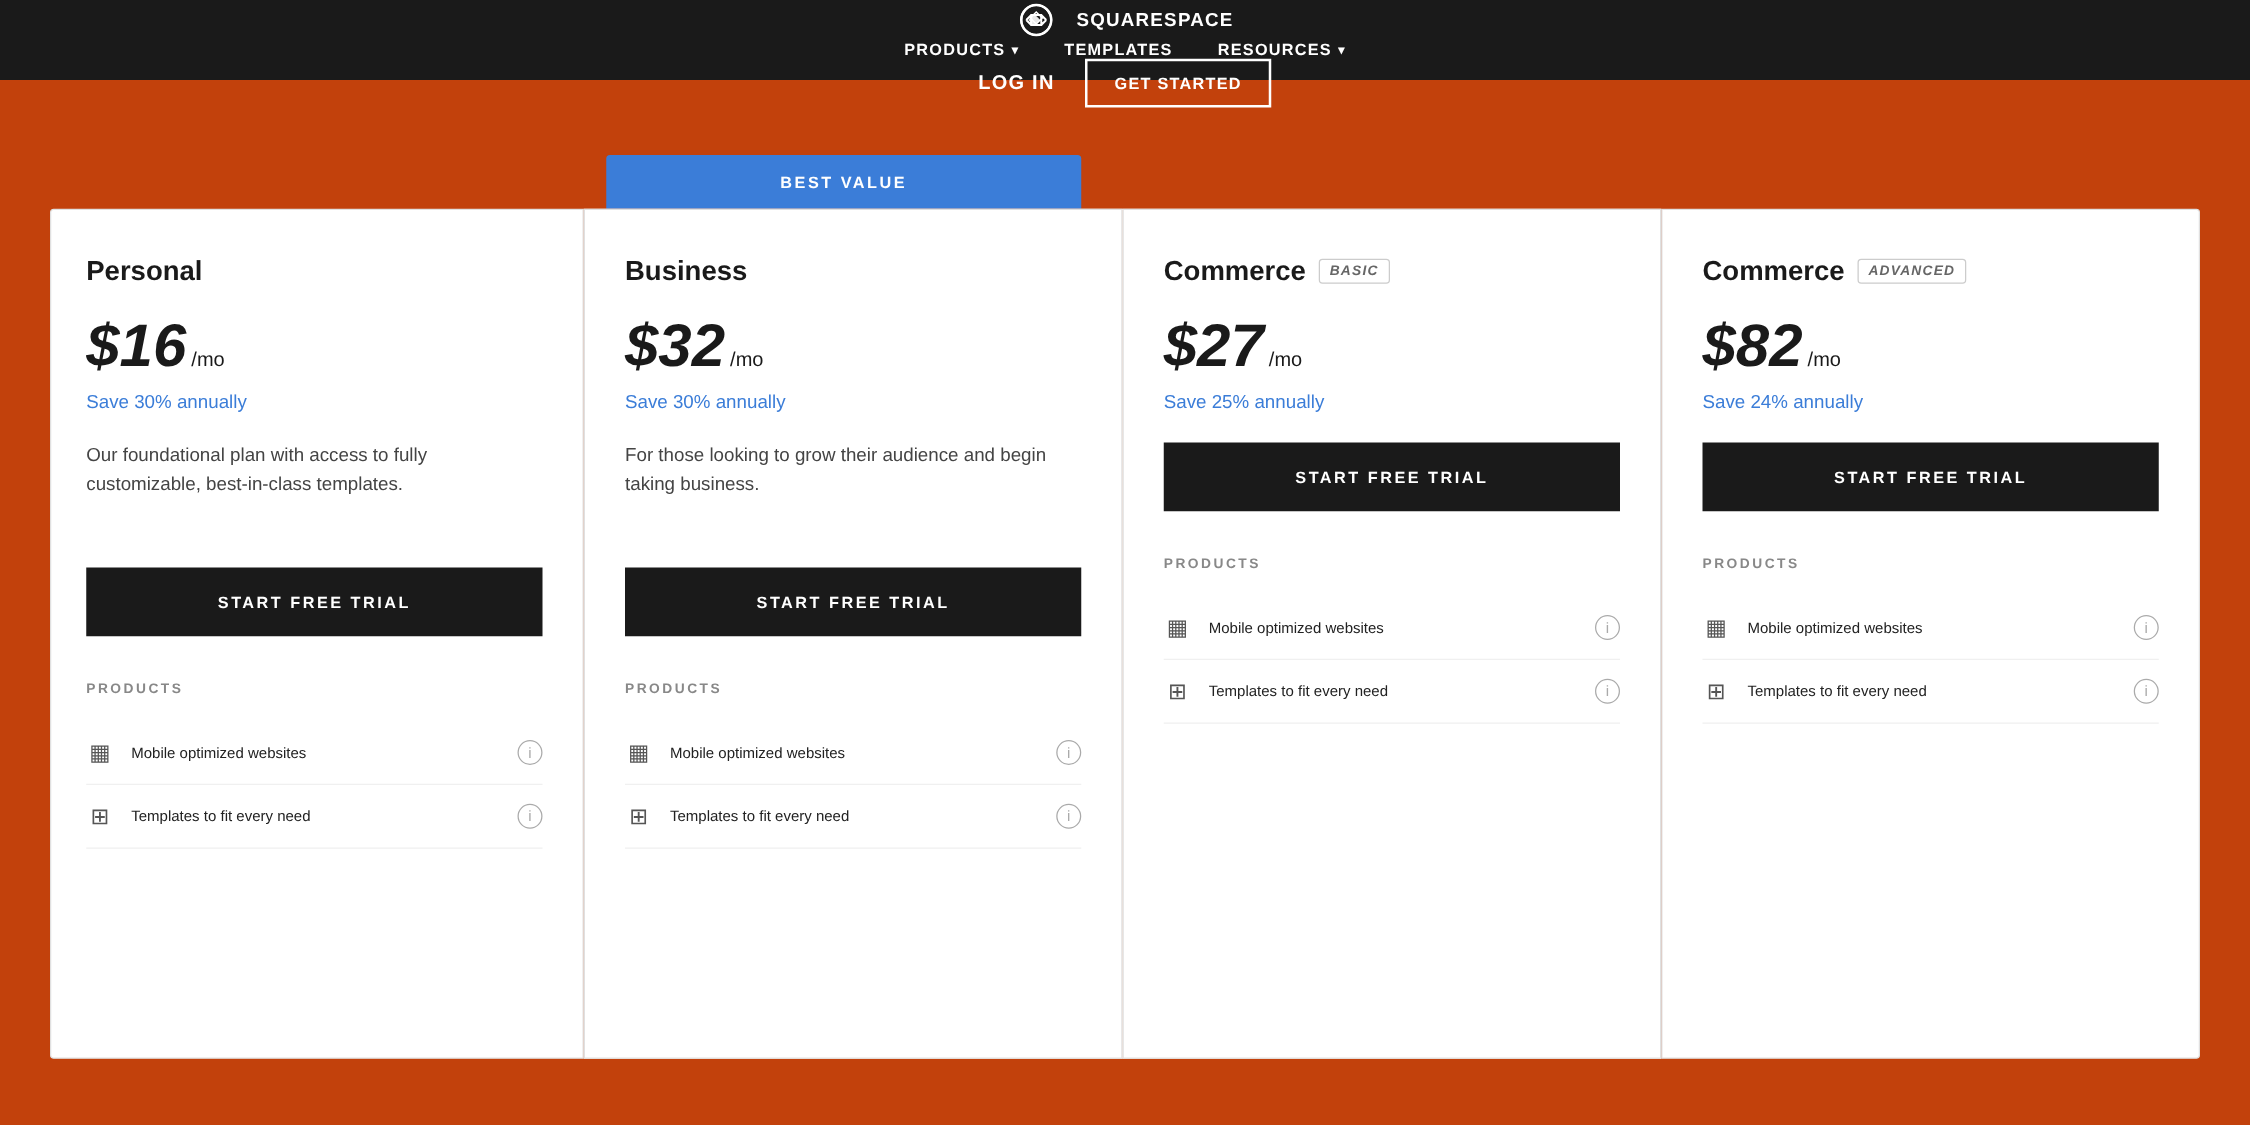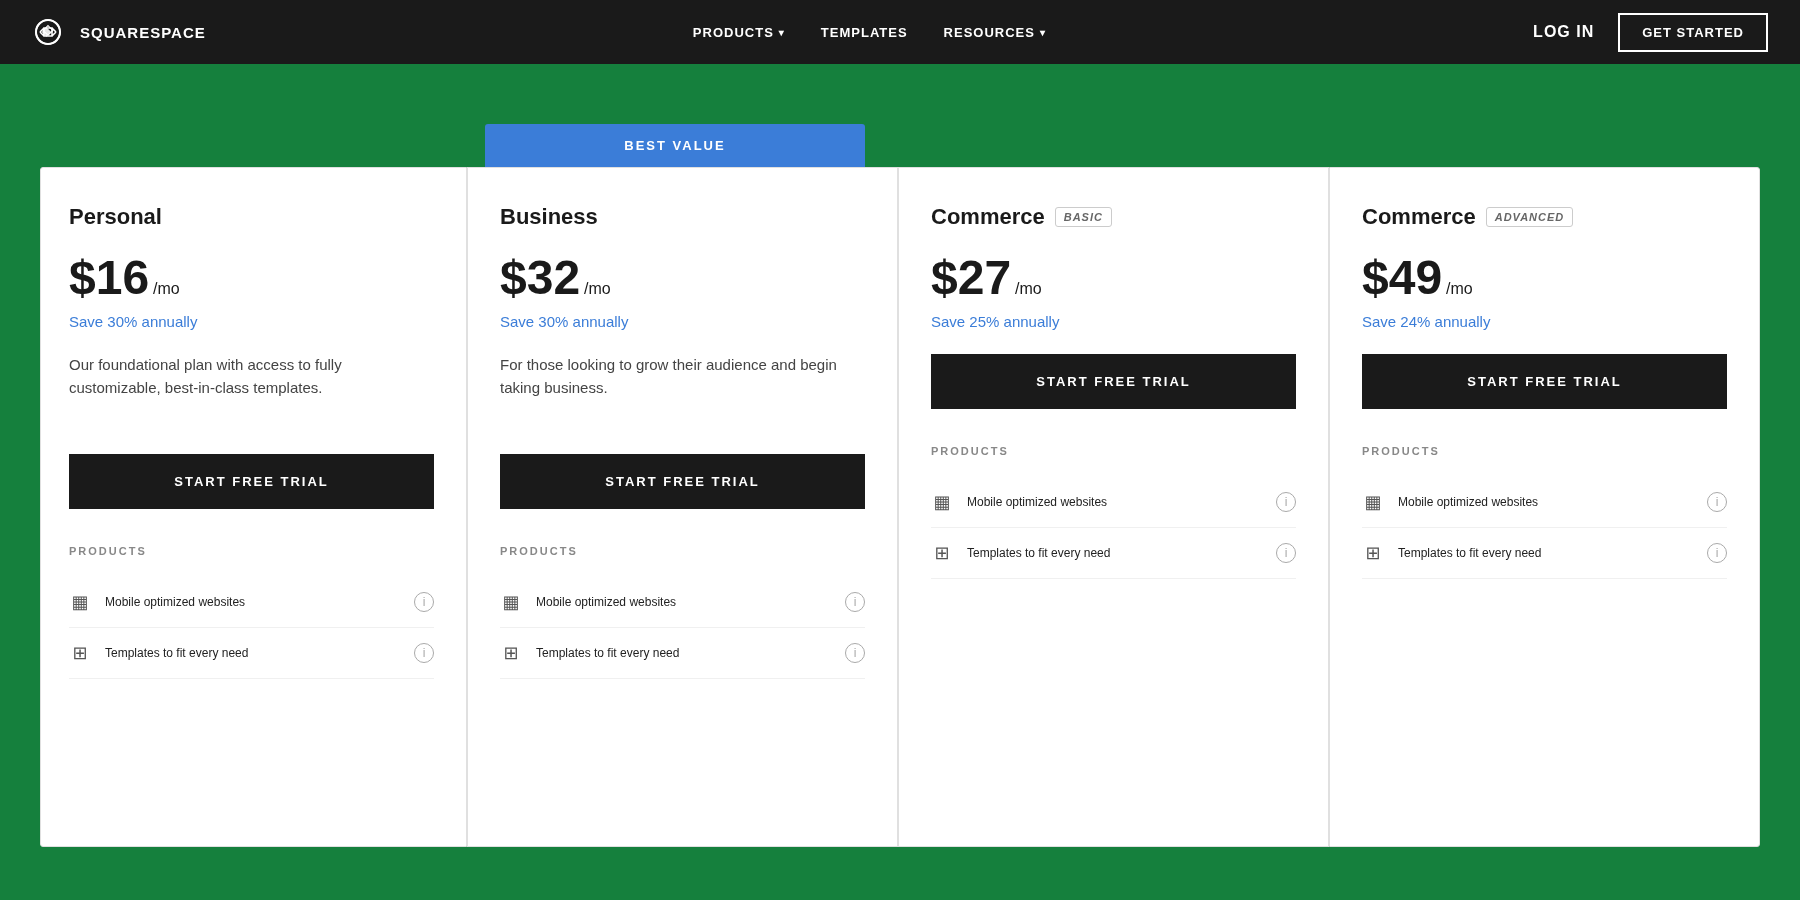--- a/index.html
+++ b/index.html
@@ -6,34 +6,35 @@
     body { font-family: -apple-system, BlinkMacSystemFont, 'Helvetica Neue', Arial, sans-serif; background: #f5f5f5; }
 
     
     nav {
       background: #1a1a1a;
       height: 64px;
       display: flex;
       align-items: center;
       padding: 0 32px;
       justify-content: space-between;
+      flex-direction: column;
     }
     .nav-left { display: flex; align-items: center; gap: 12px; }
     .nav-brand { color: white; font-size: 15px; font-weight: 600; letter-spacing: 1px; text-transform: uppercase; }
     .nav-center { display: flex; align-items: center; gap: 36px; }
     .nav-link { color: white; font-size: 13px; font-weight: 600; letter-spacing: 1px; text-transform: uppercase; cursor: pointer; display: flex; align-items: center; gap: 5px; }
     .nav-right { display: flex; align-items: center; gap: 24px; }
     .nav-login { color: white; font-size: 16px; font-weight: 600; letter-spacing: 1px; text-transform: uppercase; cursor: pointer; }
     .nav-get-started { color: white; font-size: 13px; font-weight: 600; letter-spacing: 1px; text-transform: uppercase; cursor: pointer; border: 2px solid white; padding: 10px 22px; background: transparent; }
     .chevron { font-size: 10px; }
 
     
     .pricing-section {
       padding: 60px 40px 40px;
-      background: #15803d;
+      background: #c2410c;
       min-height: calc(900px - 64px);
     }
 
     
     .best-value-row {
       display: flex;
       justify-content: center;
       margin-bottom: 0;
     }
     .best-value-banner {
@@ -99,20 +100,21 @@
     .price-row {
       display: flex;
       align-items: baseline;
       gap: 0;
       margin-bottom: 8px;
     }
     .price-dollar {
       font-size: 48px;
       font-weight: 700;
       color: #1a1a1a;
+      font-style: italic;
     }
     .price-mo {
       font-size: 16px;
       font-weight: 400;
       color: #1a1a1a;
       margin-left: 4px;
     }
     .price-save {
       font-size: 15px;
       color: #3b7dd8;
@@ -330,21 +332,21 @@
       <div class="info-icon">i</div>
     </div>
 
   </div>
       <div class="plan-card">
     <div class="plan-name-row">
       <span class="plan-name">Commerce</span>
       <span class="plan-badge">ADVANCED</span>
     </div>
     <div class="price-row">
-      <span class="price-dollar">$49</span>
+      <span class="price-dollar">$82</span>
       <span class="price-mo">/mo</span>
     </div>
     <div class="price-save">Save 24% annually</div>
     <button class="cta-button">START FREE TRIAL</button>
     <div class="products-label">PRODUCTS</div>
 
     <div class="feature-item">
       <div class="feature-left">
         <span class="feature-icon">▦</span>
         <span class="feature-text">Mobile optimized websites</span>

